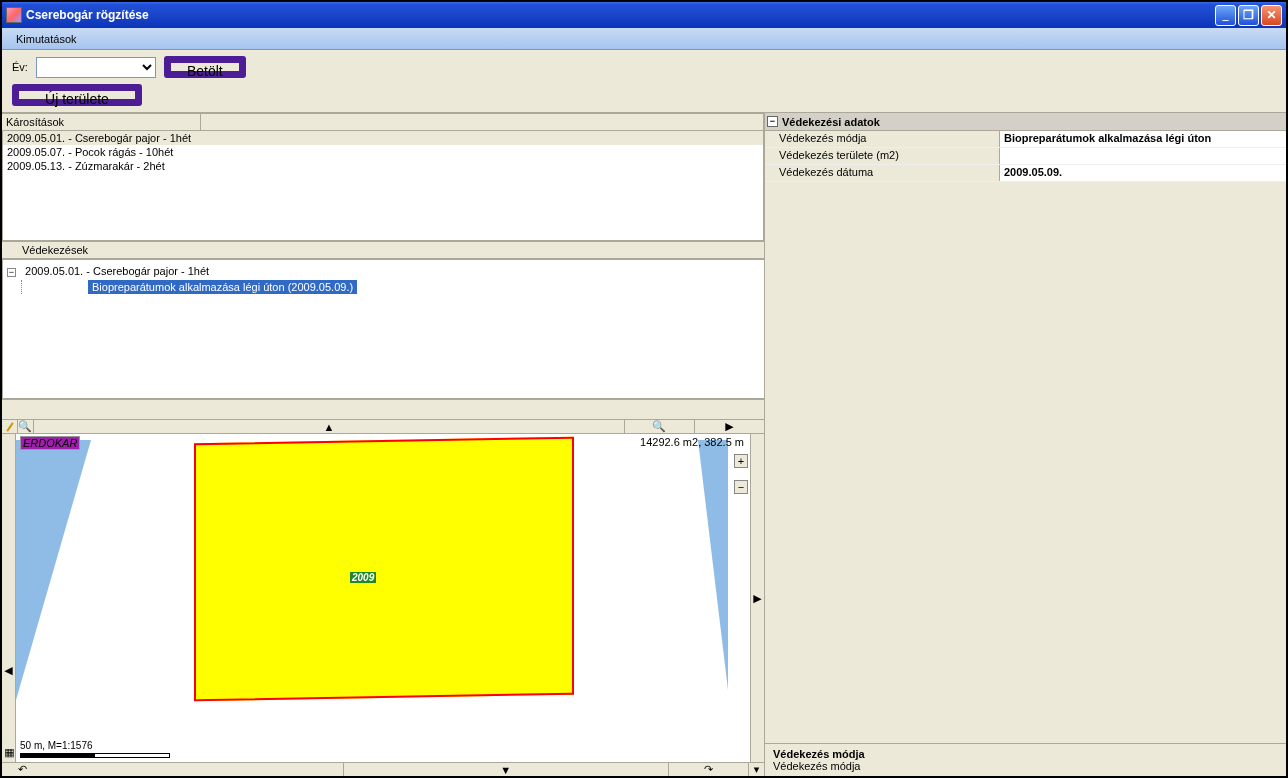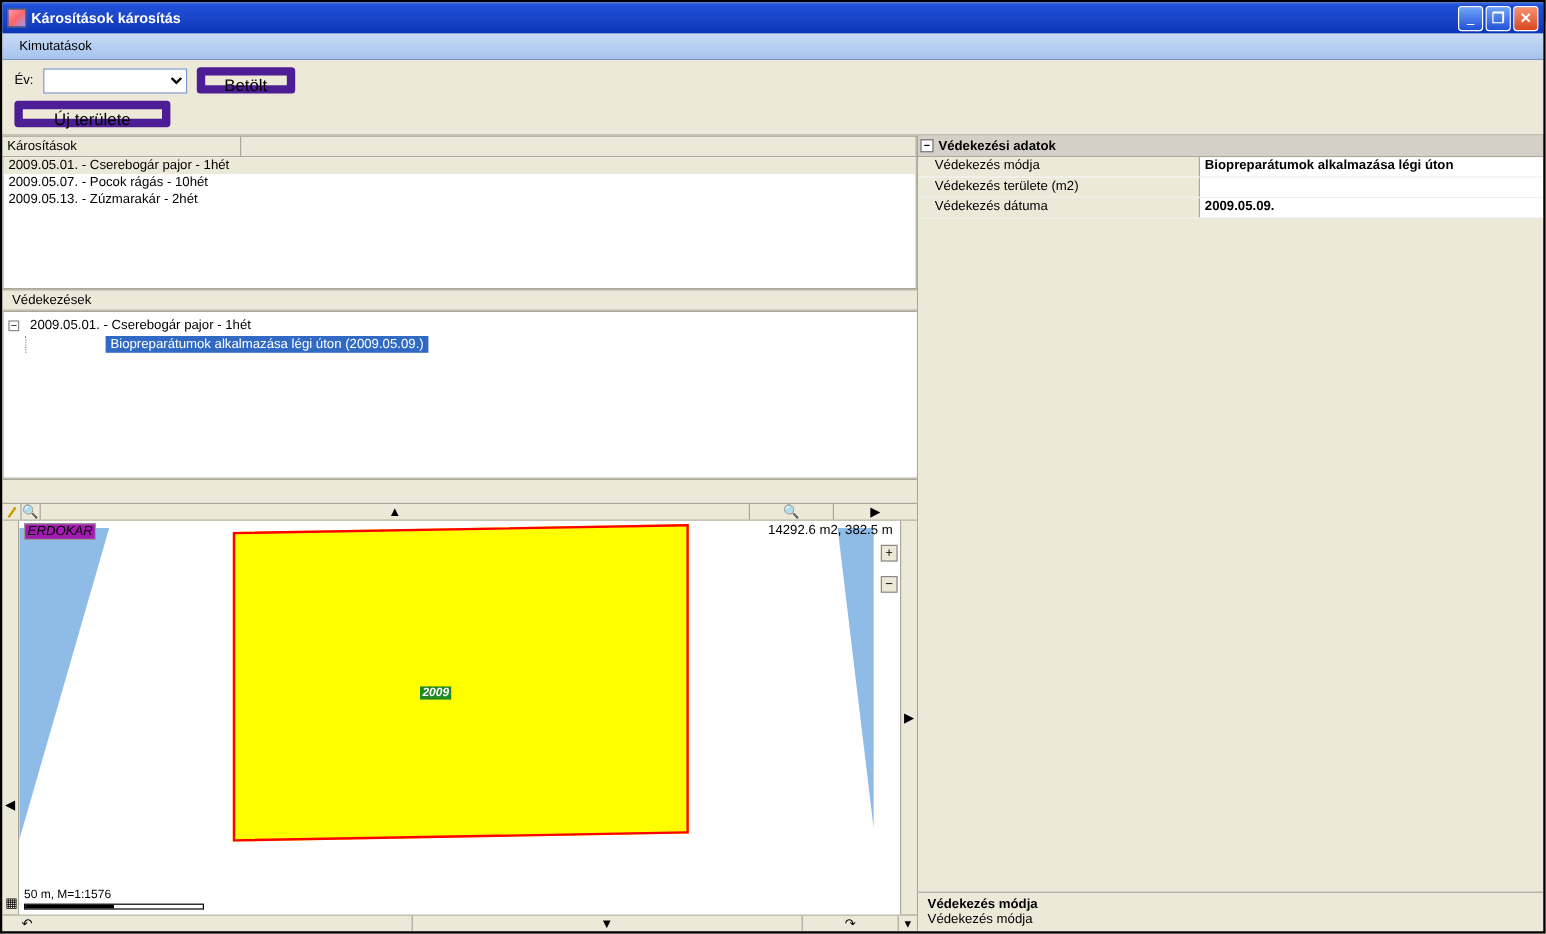--- a/index.html
+++ b/index.html
@@ -121,21 +121,21 @@
   padding: 1px 4px;
   cursor: pointer;
 }
 .list-item.sel { background: #ece9d8; }
 .mini-header {
   height: 18px;
   background: #ece9d8;
   border-top: 1px solid #aca899;
   border-bottom: 1px solid #aca899;
   display: flex; align-items:center;
-  padding: 0 8px;
+  padding: 0 20px;
 }
 .treebox {
   background: #fff;
   border: 1px solid #aca899;
   border-right: none;
   flex: 0 0 140px;
   padding: 4px;
   overflow: auto;
 }
 .tree-node { padding: 1px 0; }
@@ -278,21 +278,21 @@
 .pencil {
   width:2px; height:10px; background:#c90; transform:rotate(35deg);
 }
 </style>
 </head>
 <body>
 
 <div class="window">
   <div class="titlebar">
     <div class="titlebar-icon"></div>
-    <div class="titlebar-text">Károsítások károsítás</div>
+    <div class="titlebar-text">Cserebogár rögzítése</div>
     <div class="winbtn min">_</div>
     <div class="winbtn max">❐</div>
     <div class="winbtn close">✕</div>
   </div>
 
   <div class="menubar">
     <div class="menubar-item">Kimutatások</div>
   </div>
 
   <div class="toolbar">

